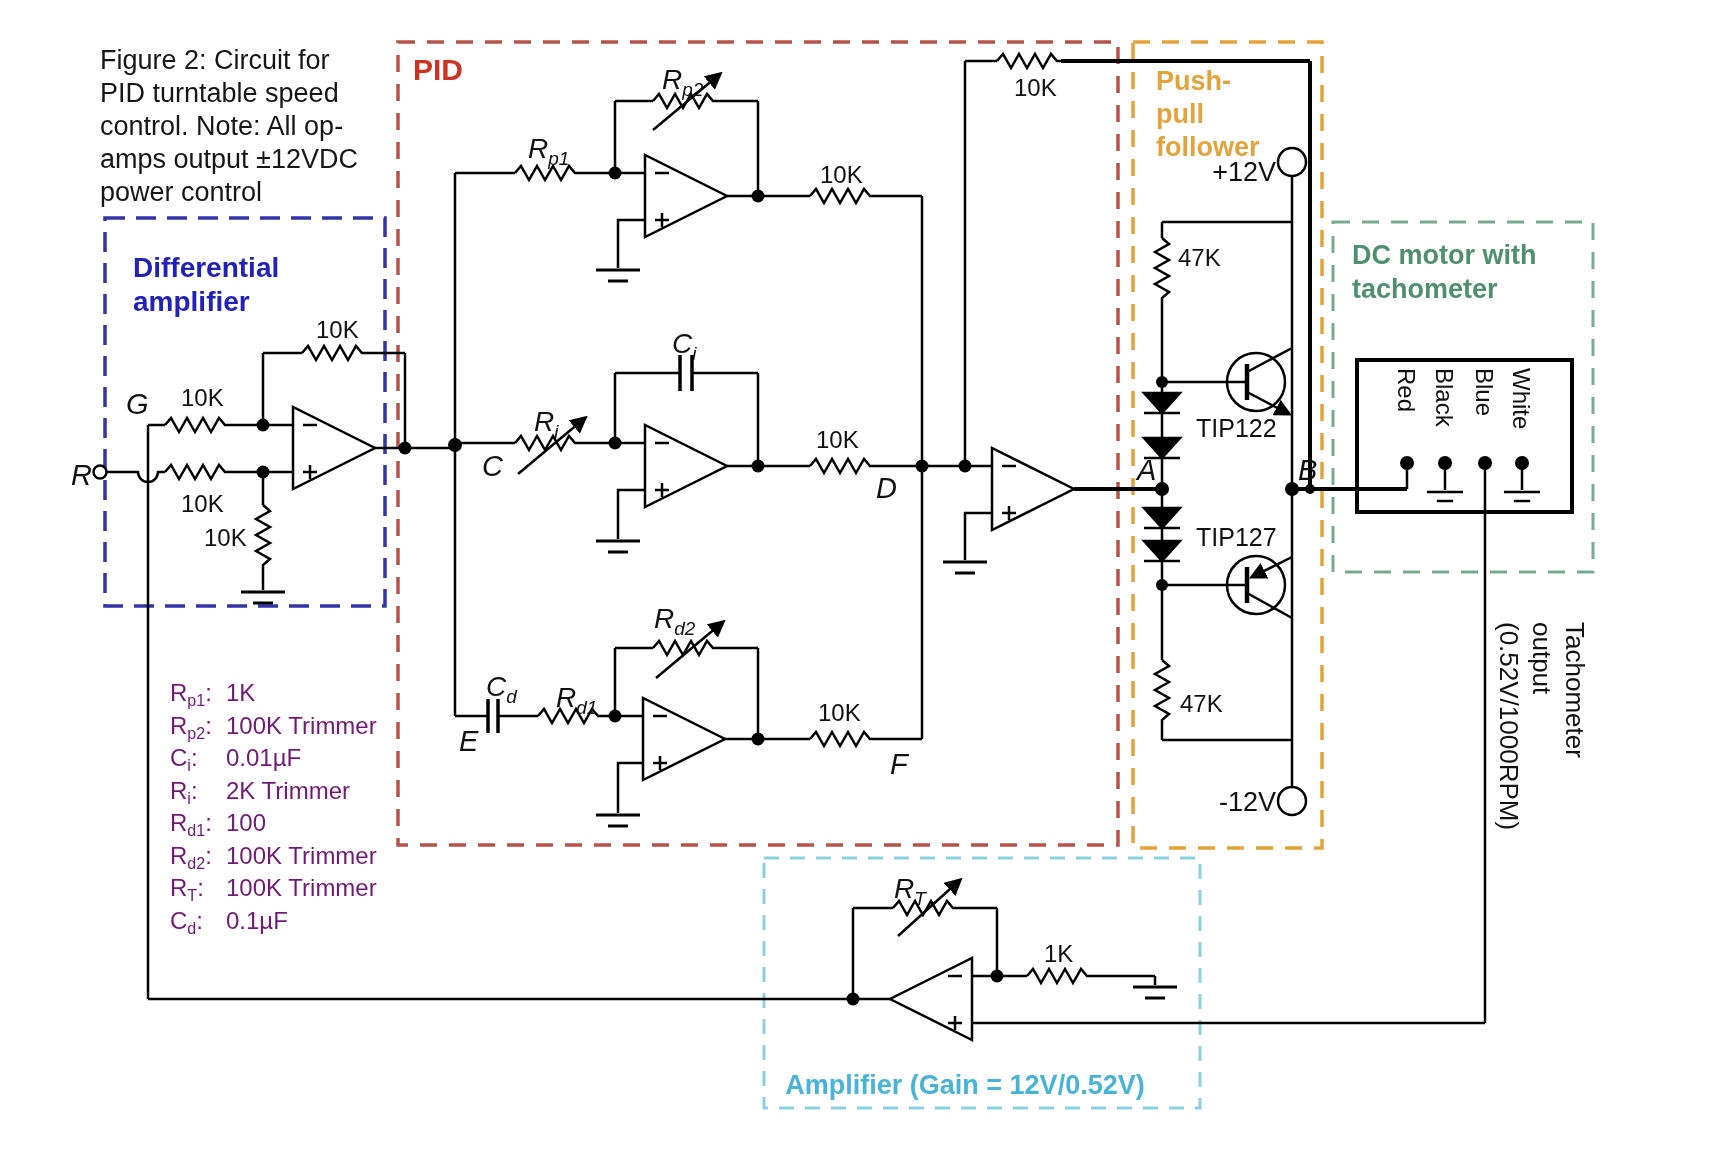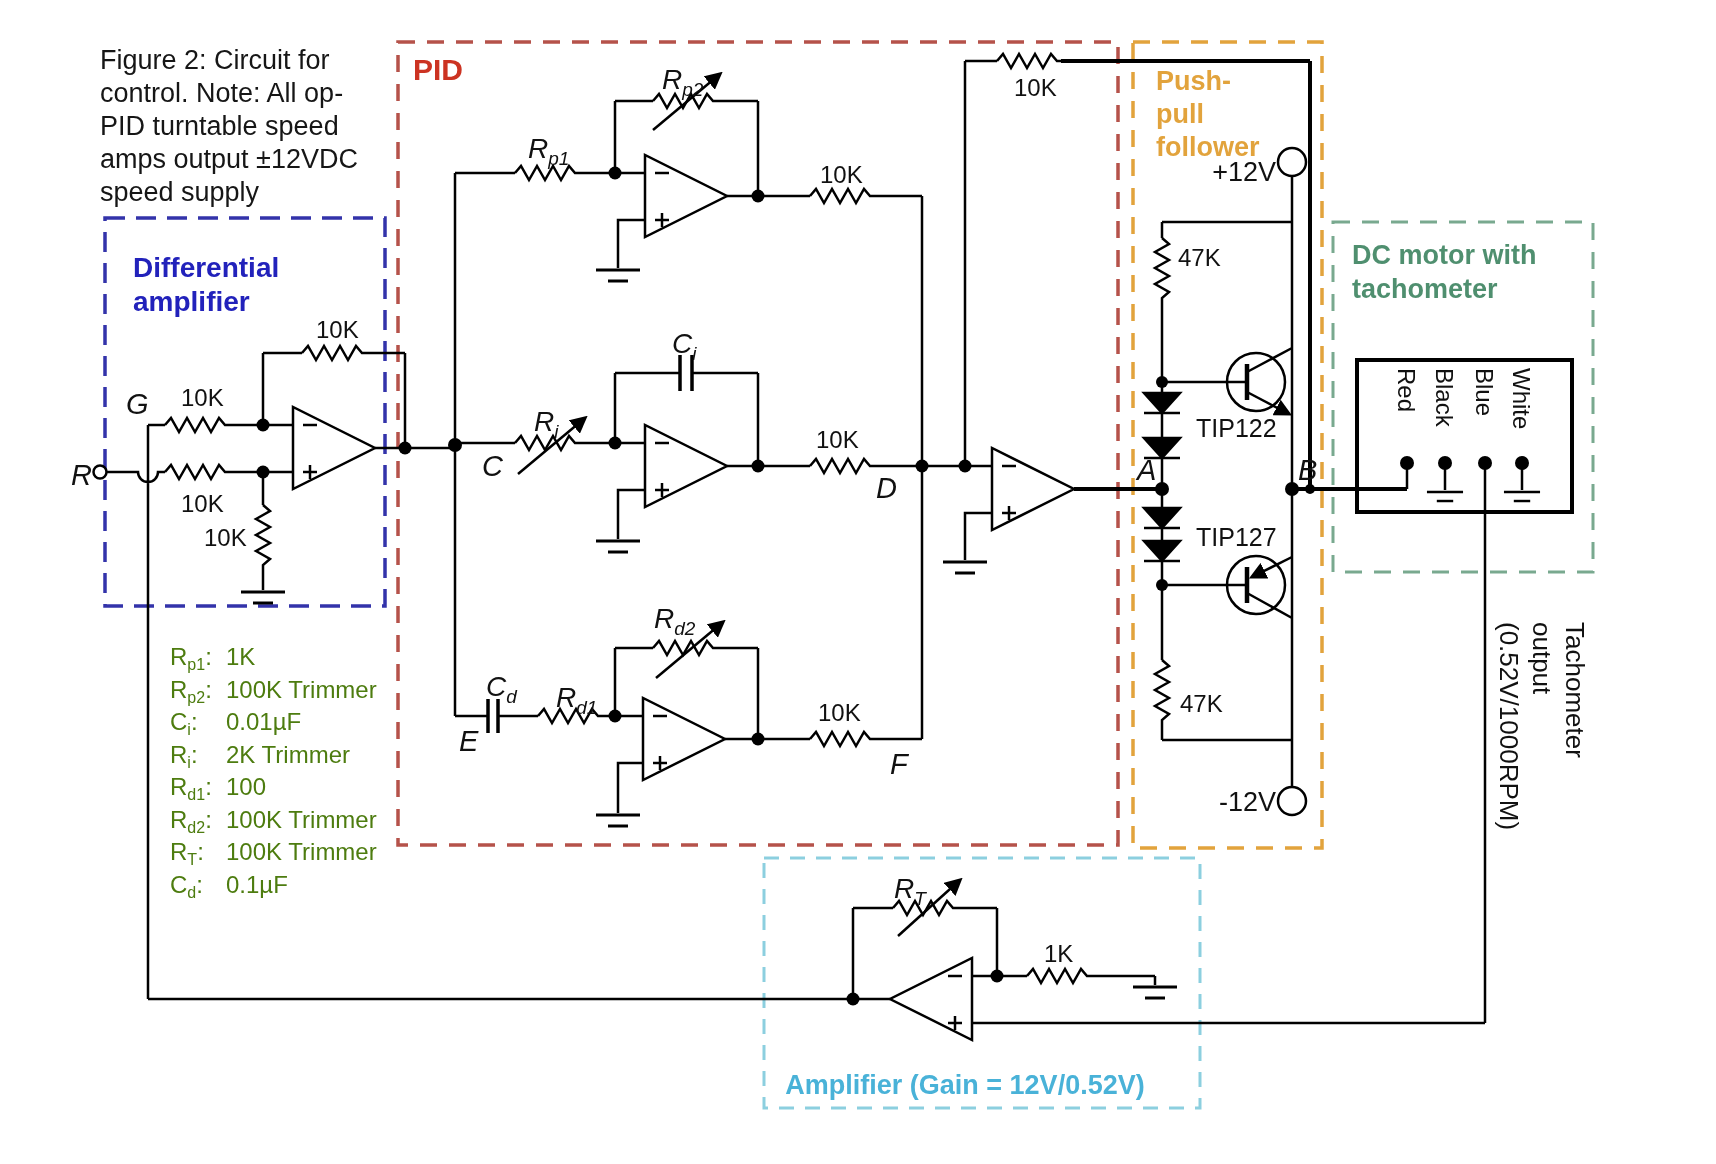--- a/index.html
+++ b/index.html
@@ -1,21 +1,21 @@
 <!DOCTYPE html>
 <html><head>
 <meta charset="utf-8">
 <style>
   html,body{margin:0;padding:0;background:#fff;}
   #stage{position:relative;width:1716px;height:1164px;background:#fff;overflow:hidden;
          font-family:"Liberation Sans",sans-serif;}
   #schem{position:absolute;left:0;top:0;}
   svg{font-family:"Liberation Sans",sans-serif;}
   #caption{position:absolute;left:100px;top:44px;font-size:27px;line-height:33px;color:#161616;}
-  #values{position:absolute;left:170px;top:642px;font-size:24px;line-height:29.5px;color:#4d7c0f;}
+  #values{position:absolute;left:170px;top:678px;font-size:24px;line-height:29.5px;color:#701a75;}
   .vrow{white-space:nowrap;}
   .vlabel{display:inline-block;min-width:56px;}
   .vsub{font-size:16px;position:relative;top:5px;}
   .vval{display:inline-block;}
   .cap-line{display:block;}
 </style>
 </head>
 <body>
 
 <div id="stage">
@@ -264,24 +264,24 @@
       <text x="1276" y="811" text-anchor="end">-12V</text>
     </g>
     <g font-size="25" fill="#111">
       <text x="1196" y="437">TIP122</text>
       <text x="1196" y="546">TIP127</text>
     </g>
   </svg>
 
   <div id="caption">
     <span class="cap-line">Figure 2: Circuit for</span>
+    <span class="cap-line">PID turntable speed</span>
     <span class="cap-line">control. Note: All op-</span>
-    <span class="cap-line">PID turntable speed</span>
     <span class="cap-line">amps output ±12VDC</span>
-    <span class="cap-line">speed supply</span>
+    <span class="cap-line">power control</span>
   </div>
 
   <div id="values">
     <div class="vrow"><span class="vlabel"><span>R</span><span class="vsub">p1</span><span>:</span></span><span class="vval">1K</span></div>
     <div class="vrow"><span class="vlabel"><span>R</span><span class="vsub">p2</span><span>:</span></span><span class="vval">100K Trimmer</span></div>
     <div class="vrow"><span class="vlabel"><span>C</span><span class="vsub">i</span><span>:</span></span><span class="vval">0.01µF</span></div>
     <div class="vrow"><span class="vlabel"><span>R</span><span class="vsub">i</span><span>:</span></span><span class="vval">2K Trimmer</span></div>
     <div class="vrow"><span class="vlabel"><span>R</span><span class="vsub">d1</span><span>:</span></span><span class="vval">100</span></div>
     <div class="vrow"><span class="vlabel"><span>R</span><span class="vsub">d2</span><span>:</span></span><span class="vval">100K Trimmer</span></div>
     <div class="vrow"><span class="vlabel"><span>R</span><span class="vsub">T</span><span>:</span></span><span class="vval">100K Trimmer</span></div>

